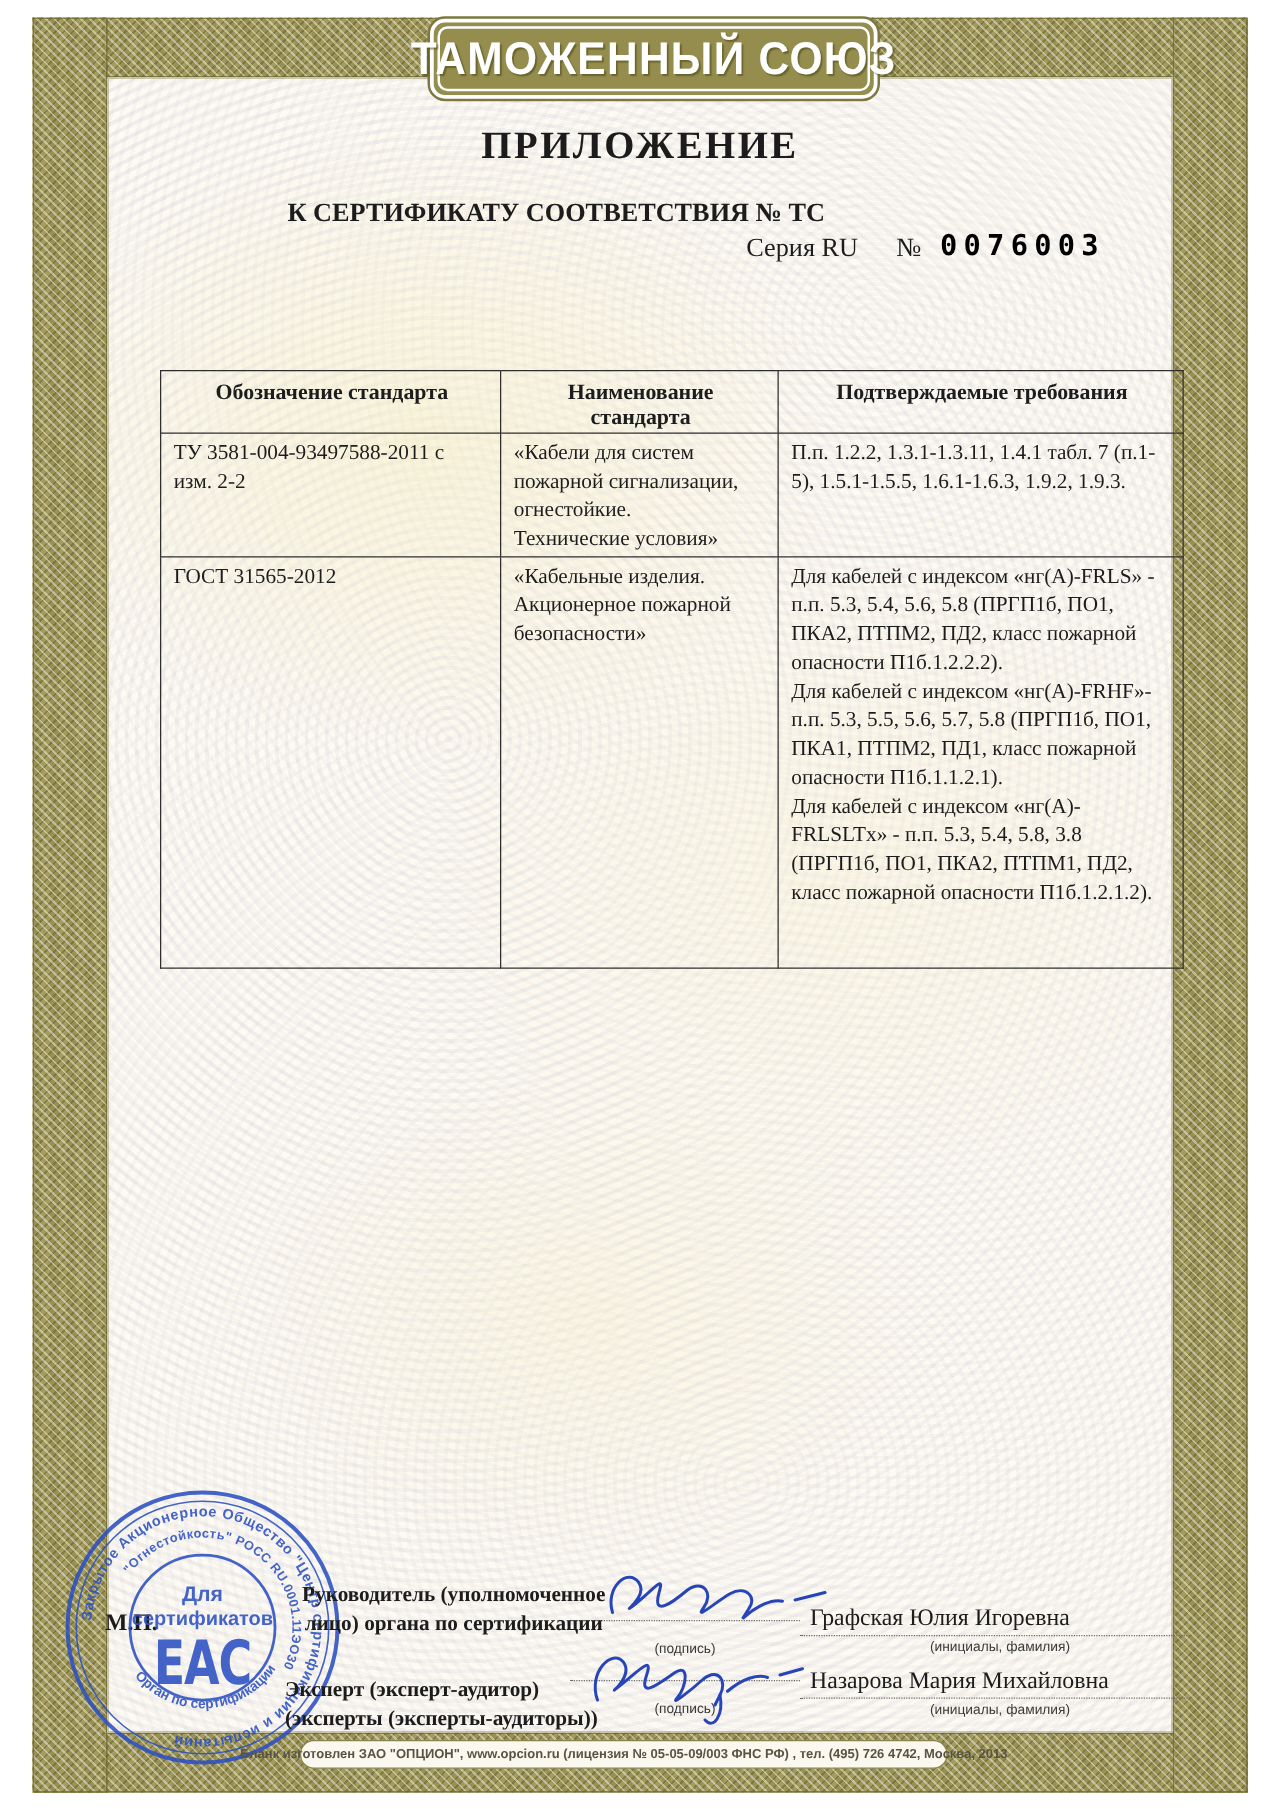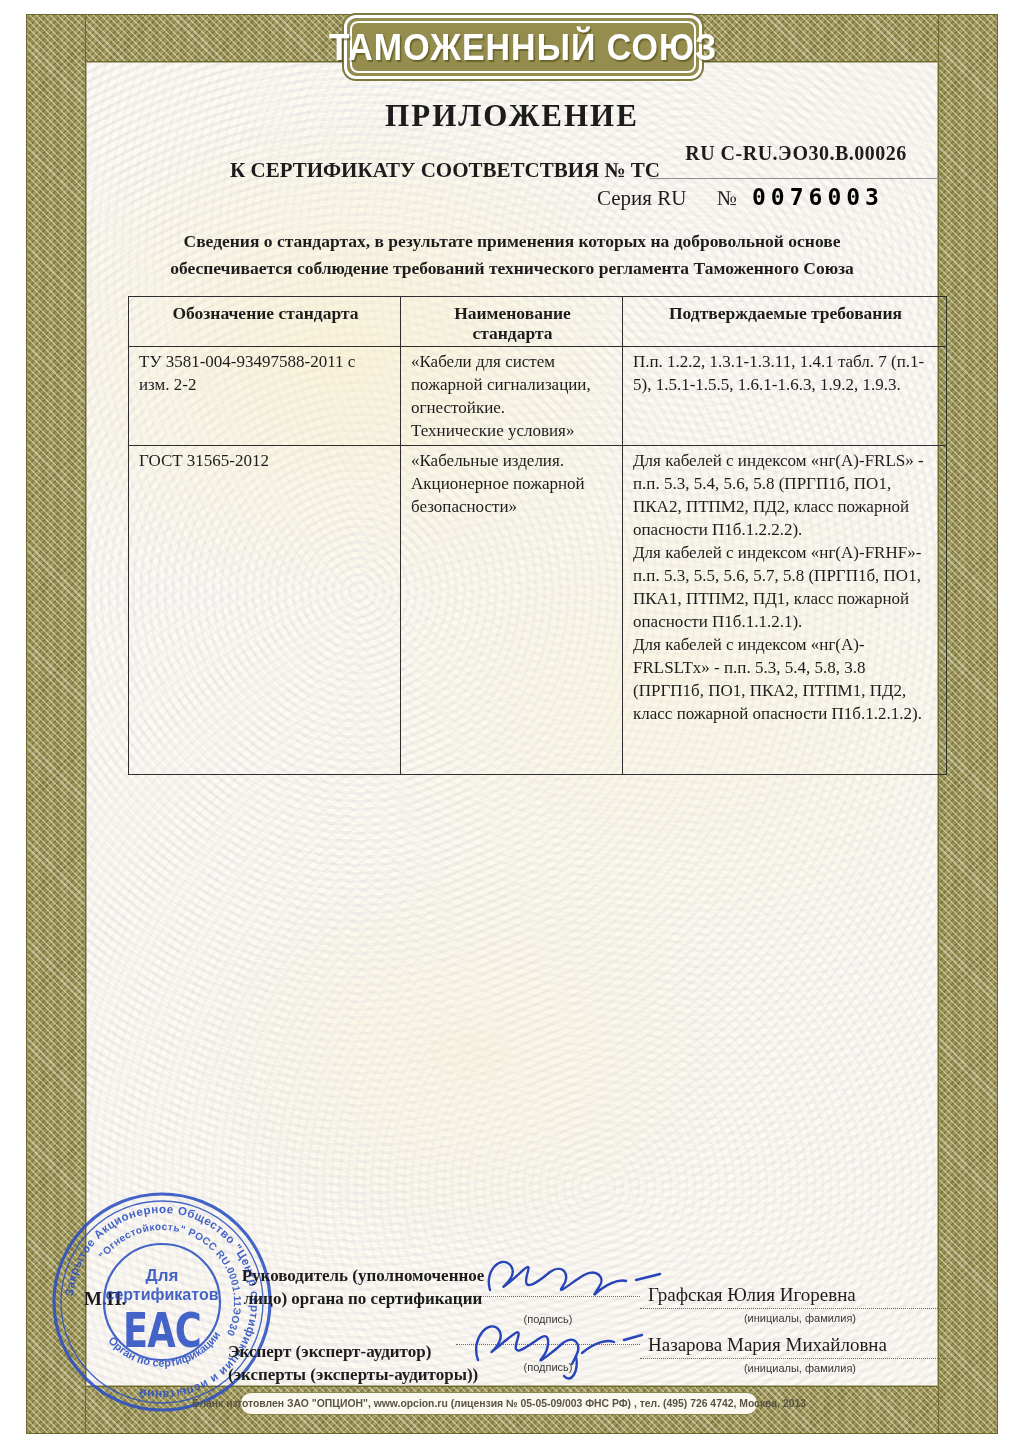--- a/index.html
+++ b/index.html
@@ -98,30 +98,27 @@
 
   <div class="banner">
     <div class="banner-inner">
       <span class="banner-text">ТАМОЖЕННЫЙ СОЮЗ</span>
     </div>
   </div>
 
   <div class="title">ПРИЛОЖЕНИЕ</div>
 
   <div class="subtitle-label">К СЕРТИФИКАТУ СООТВЕТСТВИЯ  № ТС</div>
-  <div class="cert-no">RU C-RU.ЭО30.В.00026</div>
 
   <div class="series-row">
     <span class="series-label">Серия RU</span>
     <span class="no-sign">№</span>
     <span class="series-number">0076003</span>
   </div>
 
-  <div class="intro">Сведения о стандартах, в результате применения которых на добровольной основе
-обеспечивается соблюдение требований технического регламента Таможенного Союза</div>
 
   <table class="std-table">
     <colgroup>
         <col class="c1">
         <col class="c2">
         <col class="c3">
       </colgroup>
     <thead>
       <tr>
         <th class="pre">Обозначение стандарта</th>

